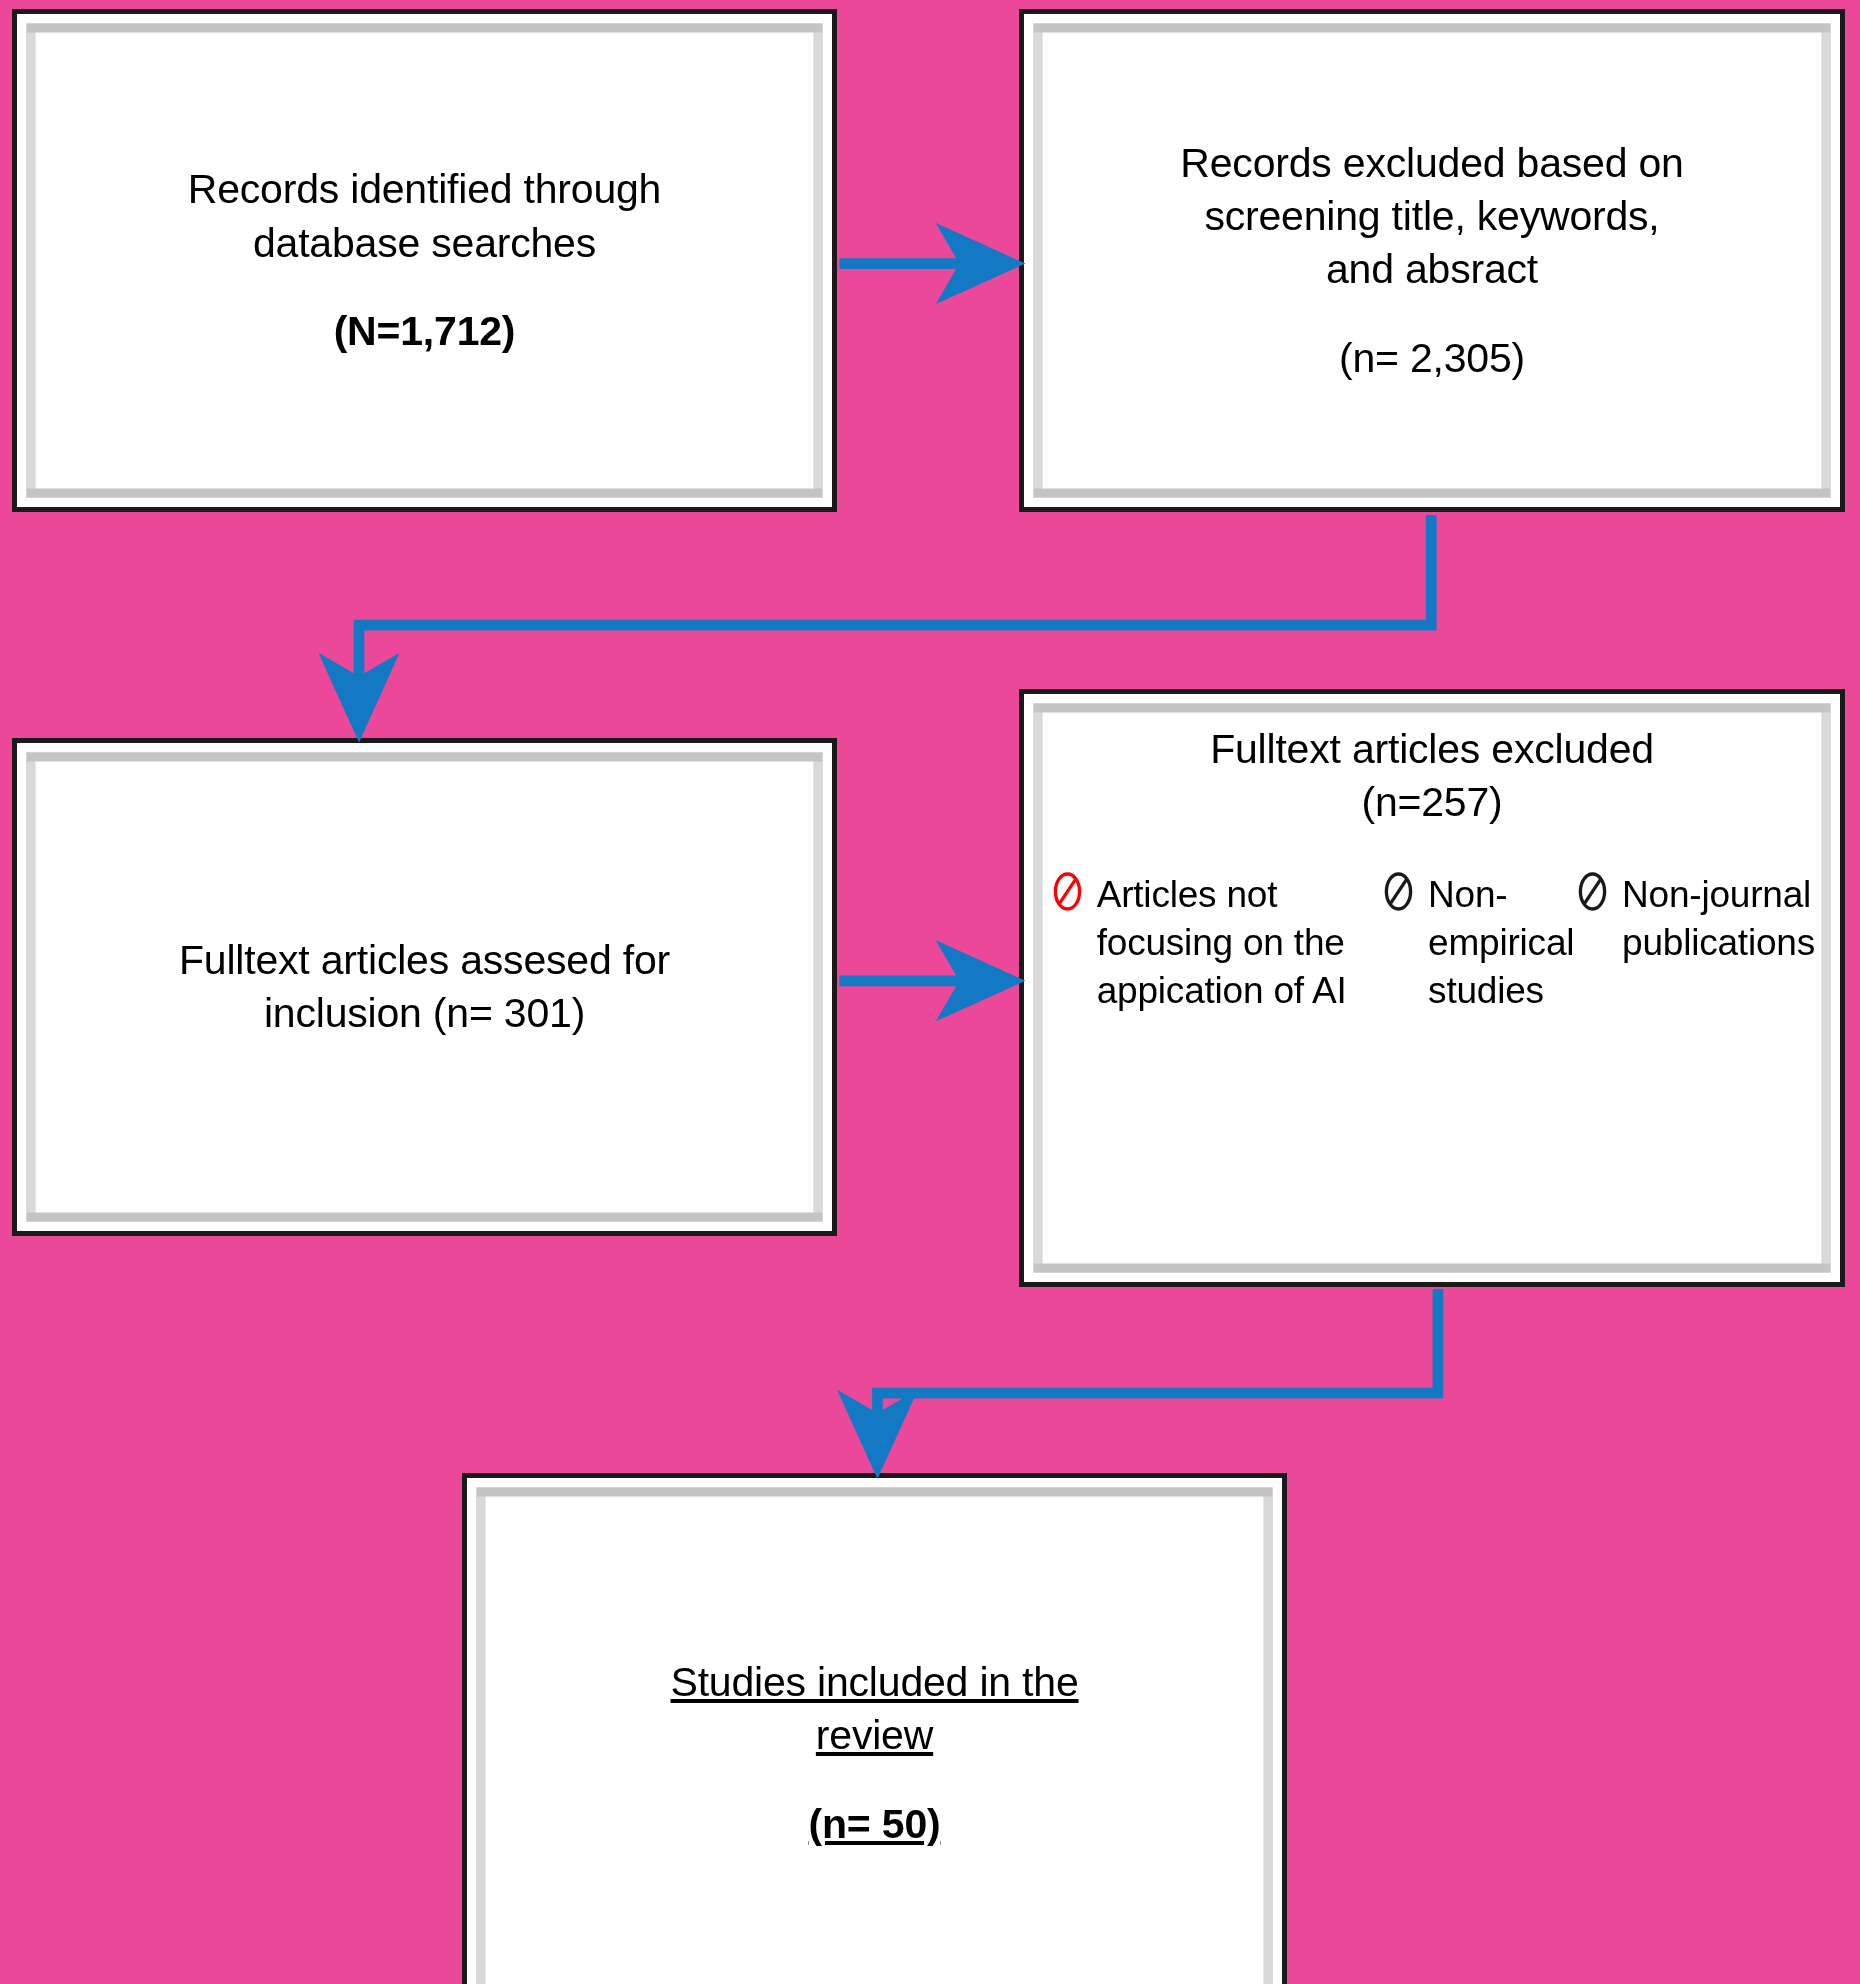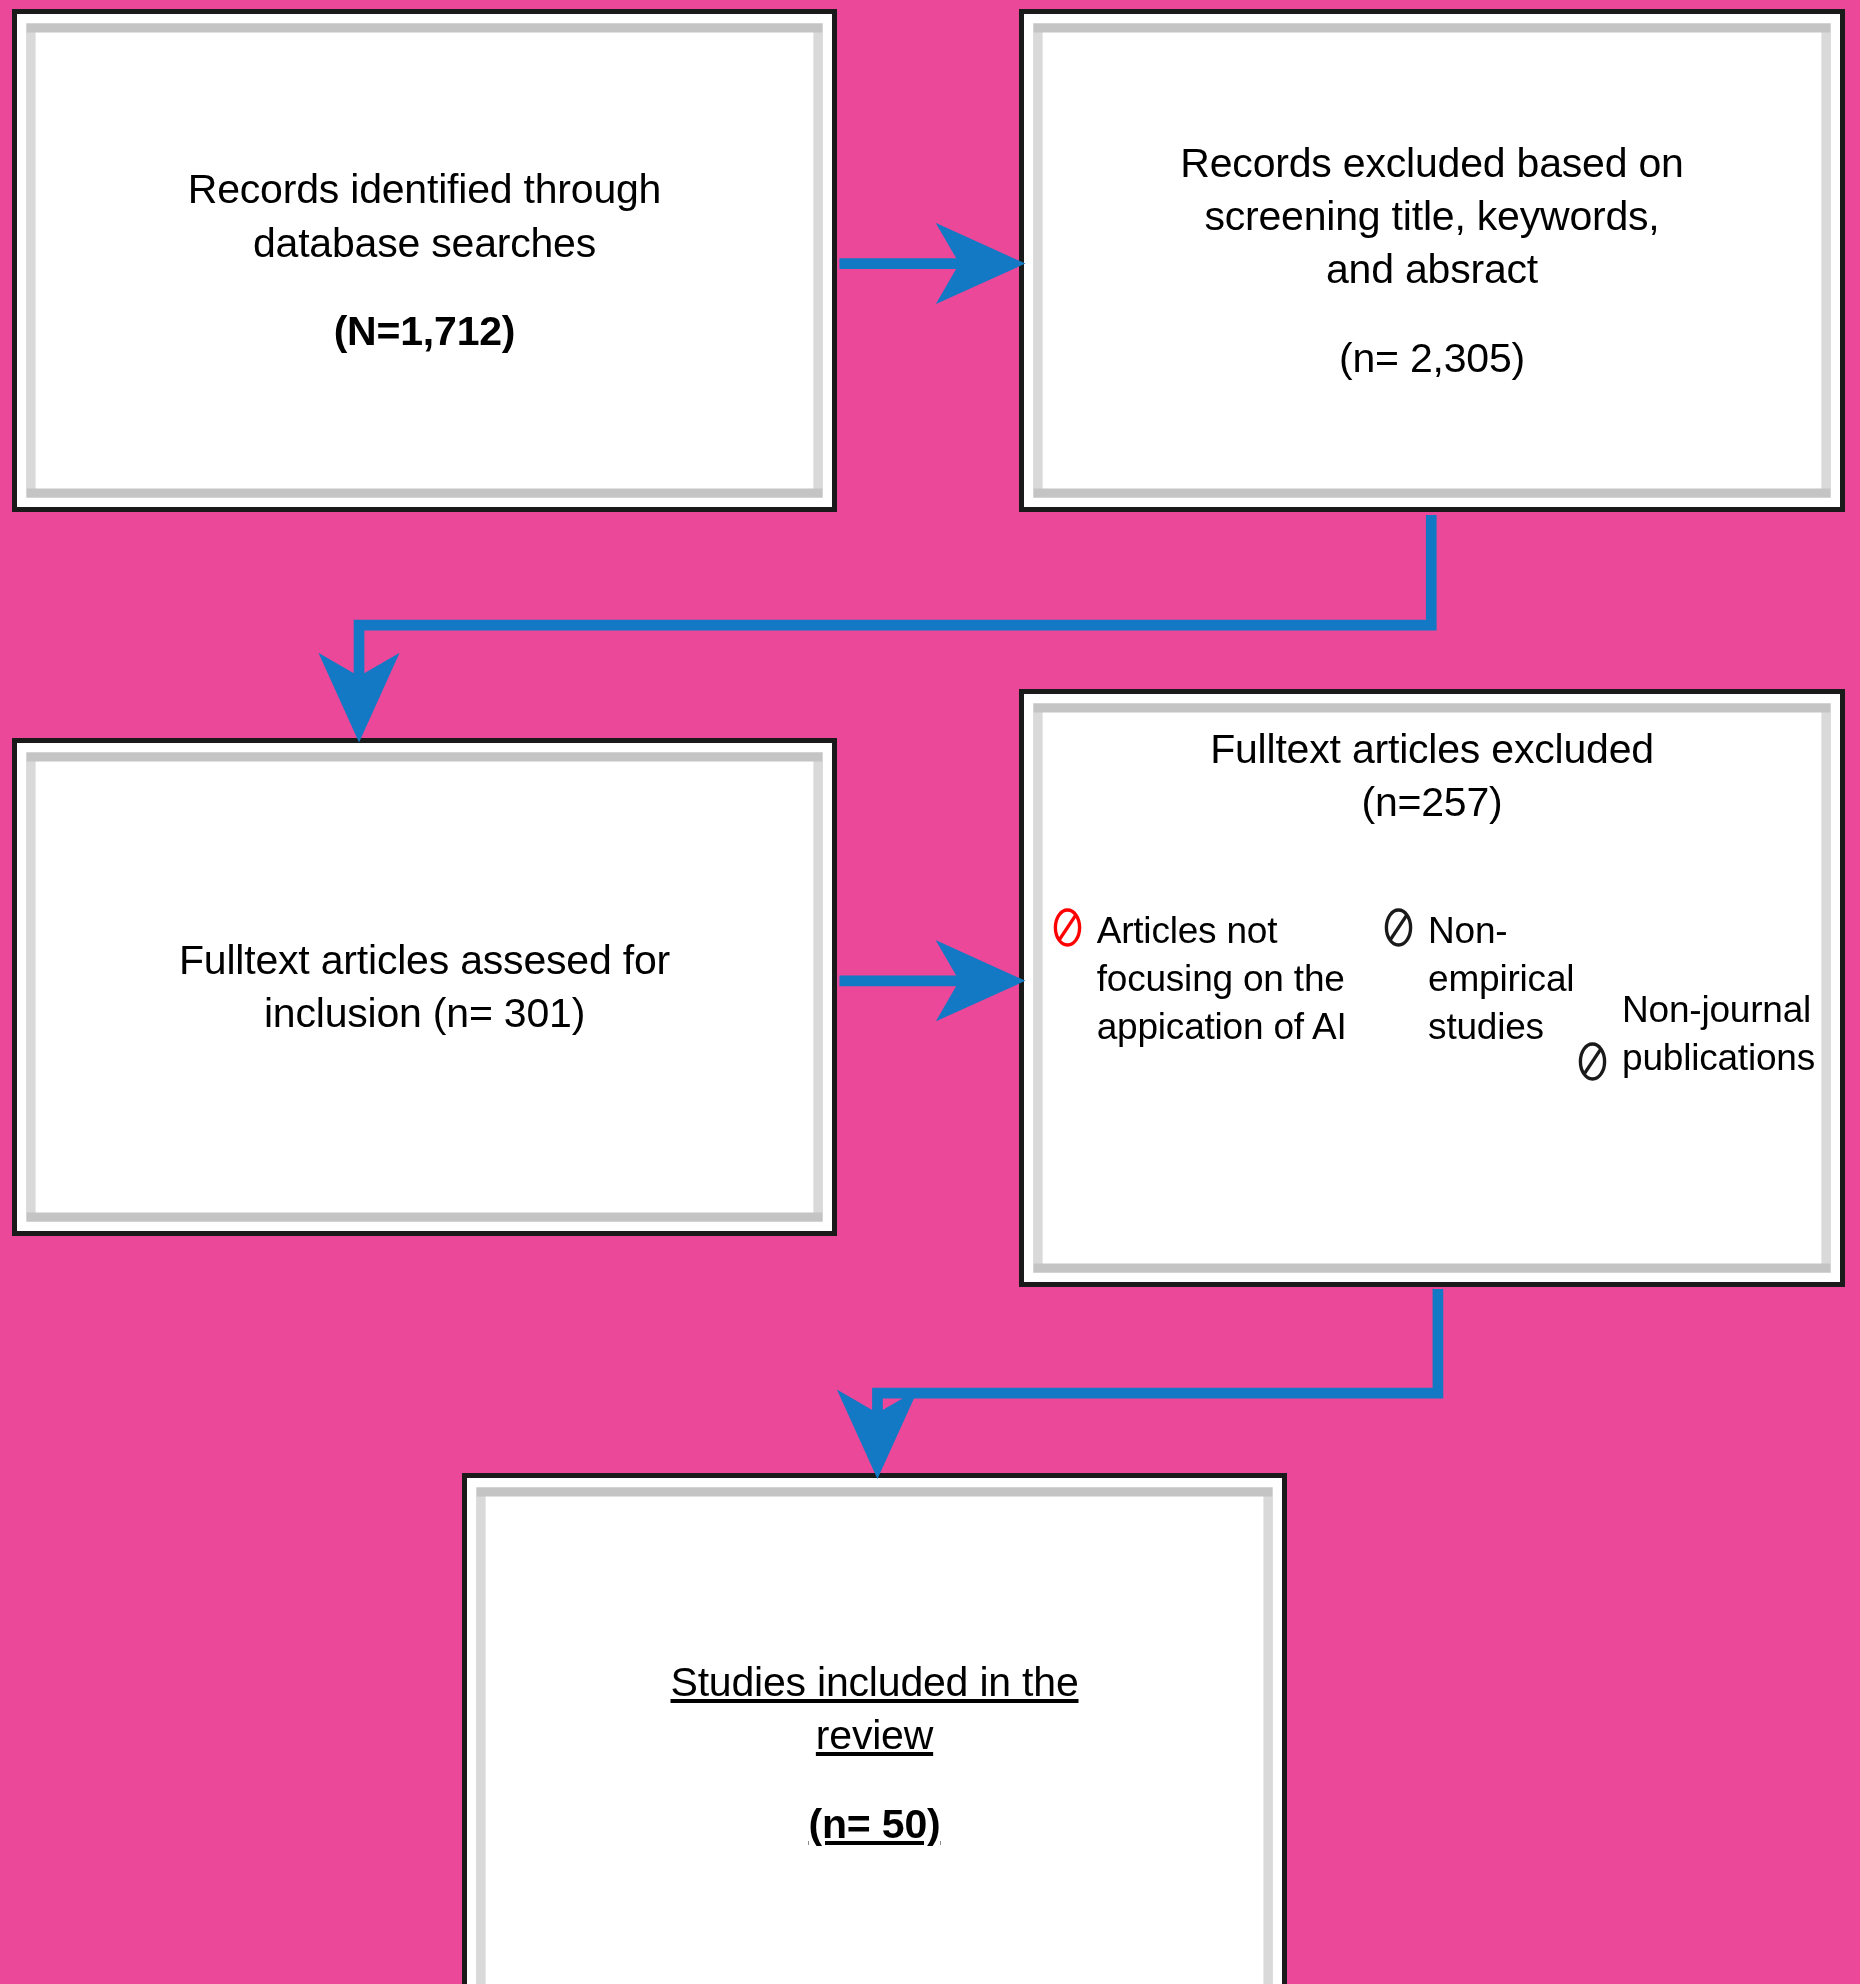--- a/index.html
+++ b/index.html
@@ -68,40 +68,39 @@
   #node-excluded-screen { left: 1019px; top: 9.3px;  width: 826px; height: 503px; }
   #node-fulltext-assessed { left: 12px; top: 738px; width: 825px; height: 498px; }
   #node-fulltext-excluded { left: 1019px; top: 689px; width: 826px; height: 598px; }
   #node-included     { left: 462px;  top: 1473px; width: 825px; height: 561px; text-decoration: underline; }
 
   
   #node-fulltext-excluded .node-inner {
     justify-content: flex-start;
     padding: 29px 25px 0 25px;
     height: 100%;
-    gap: 36px;
   }
   .excl-head {
     width: 100%;
     text-align: center;
   }
   .excl-head .line { text-align: center; }
 
   .bullets {
     width: 100%;
     margin-top: 41px;
     display: flex;
     flex-direction: row;
   }
   .bullet {
     display: flex;
     align-items: flex-start;
     margin-bottom: 31px;
   }
-  .bullet:last-child { margin-bottom: 0; align-items: flex-end; }
+  .bullet:last-child { margin-bottom: 0; }
   .bullet-icon {
     flex: 0 0 auto;
     width: 37px;
     height: 41px;
     margin-right: 10.7px;
     display: flex;
     align-items: center;
     justify-content: center;
   }
   .bullet-icon svg { display: block; }

